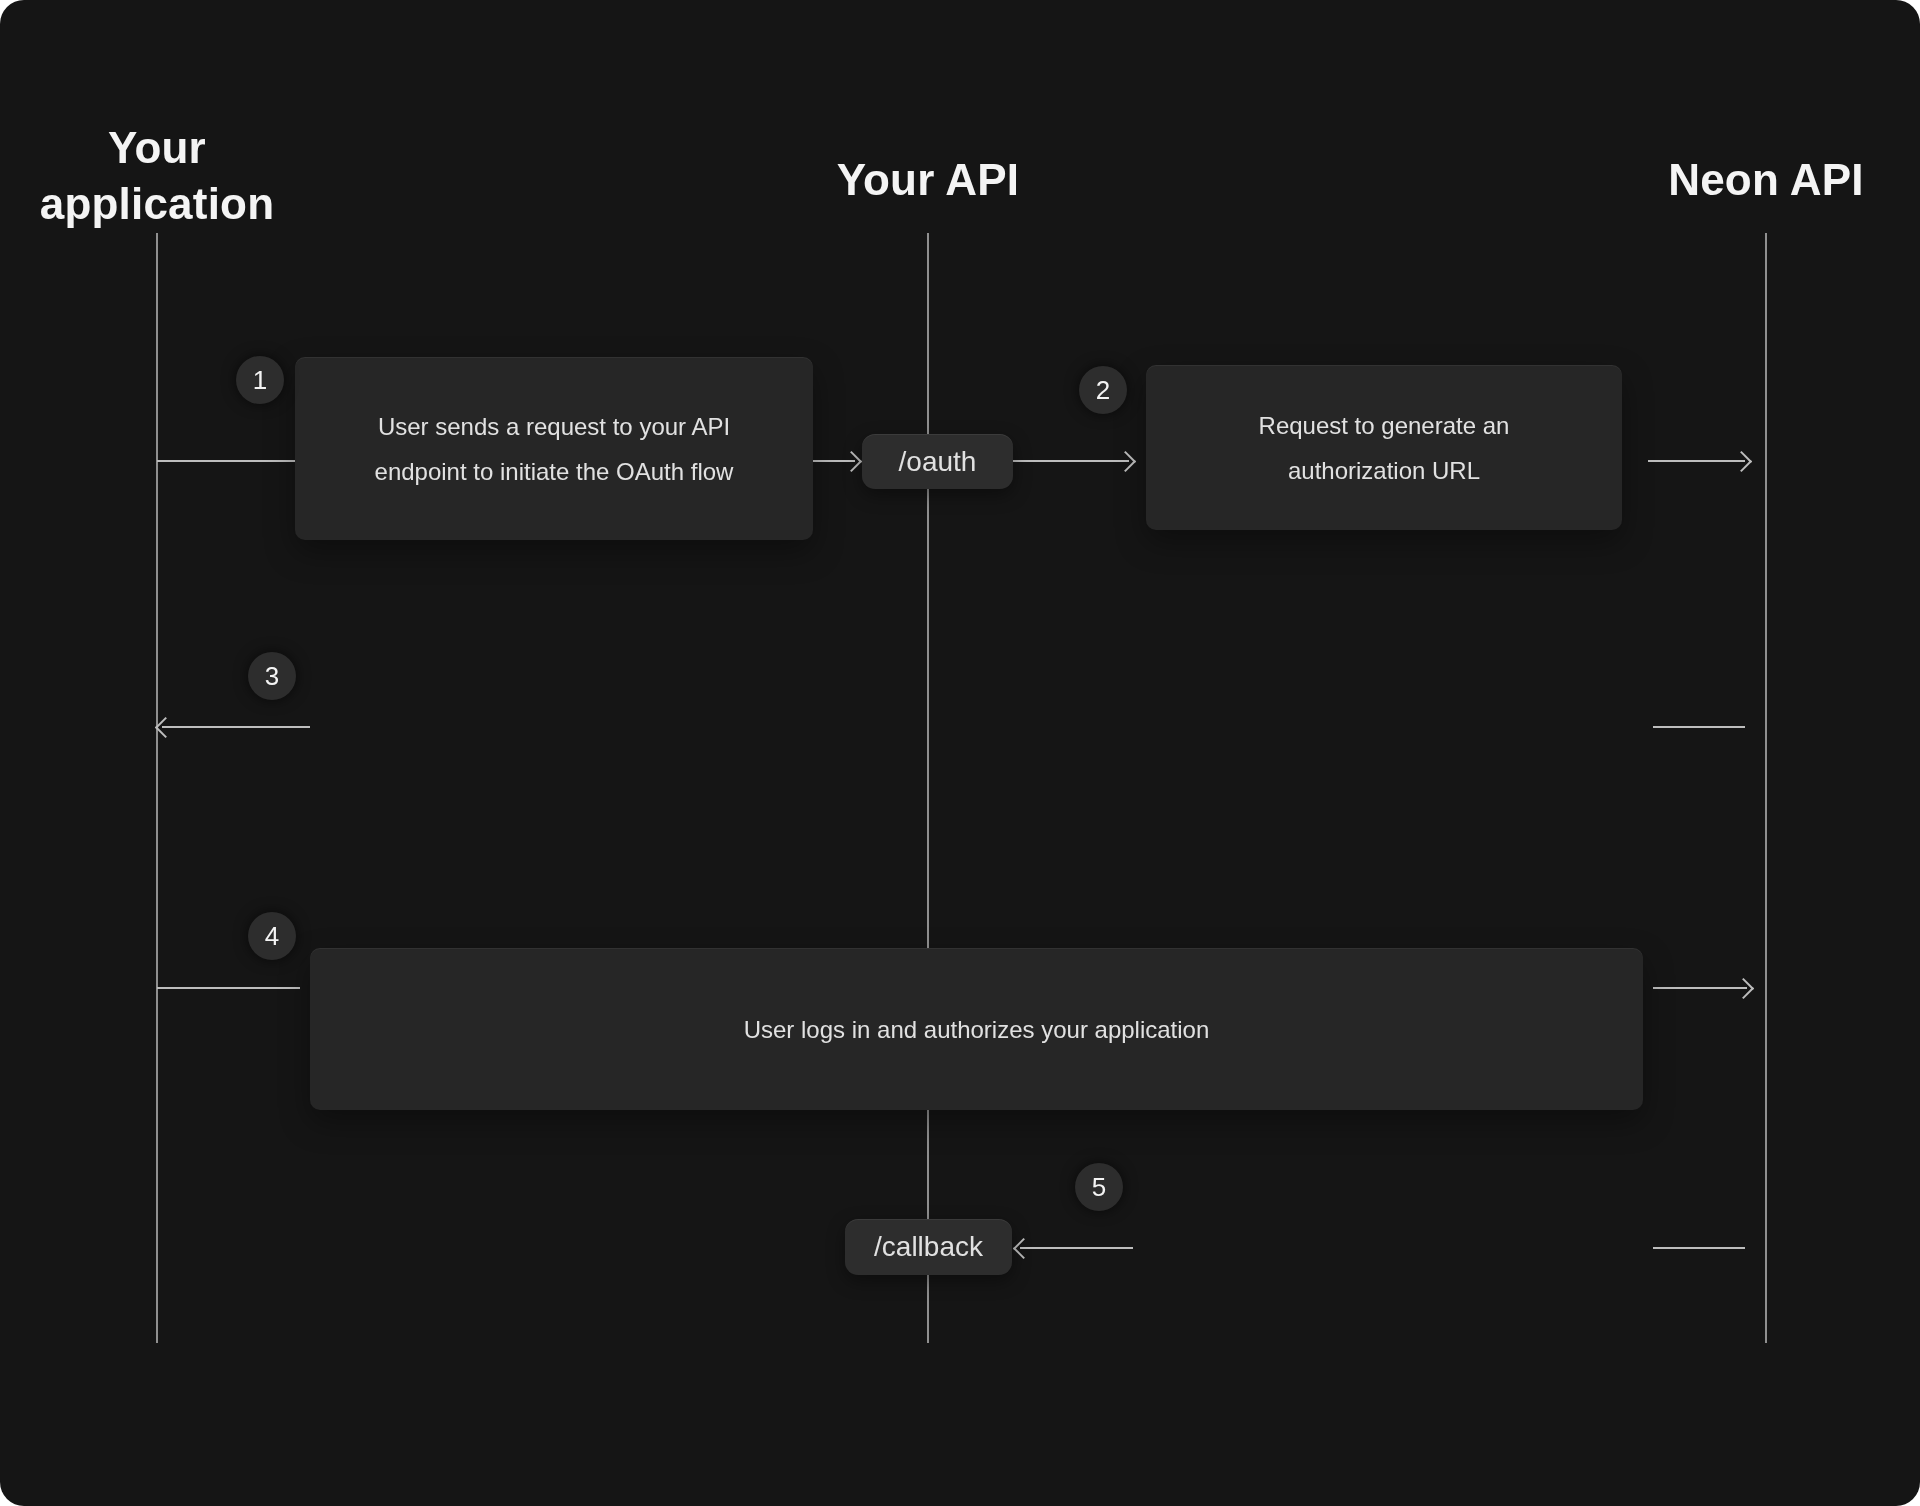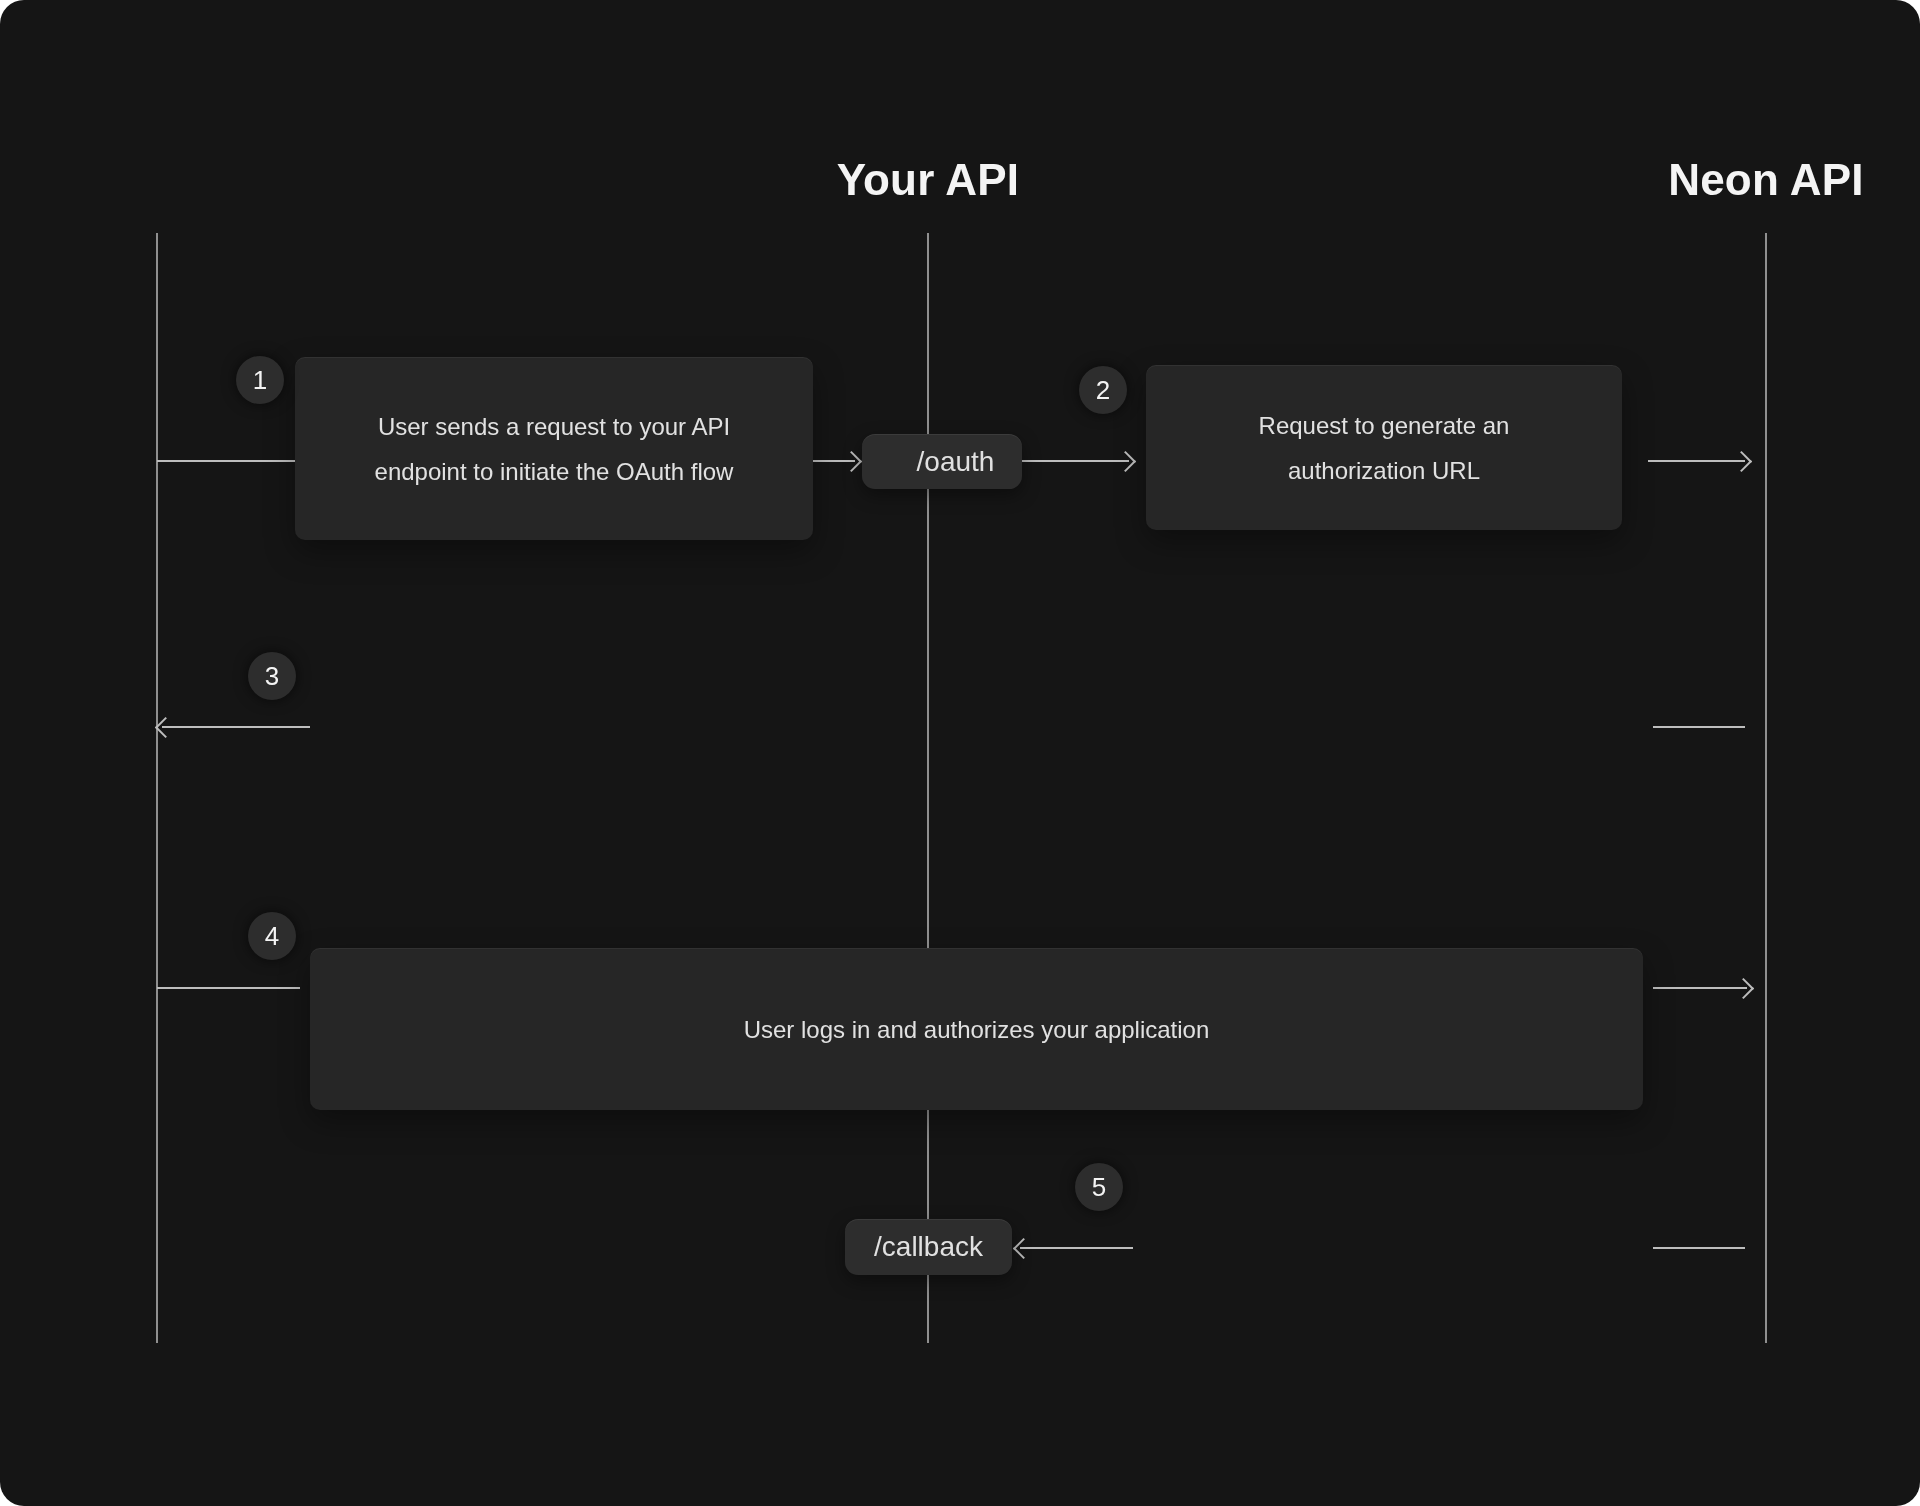--- a/index.html
+++ b/index.html
@@ -73,21 +73,21 @@
   
   .pill{
     position:absolute;z-index:4;
     background:var(--pill-fill,#2d2d2d);
     border-radius:13px;
     display:flex;align-items:center;justify-content:center;
     color:var(--body-text,#ececec);
     font-size:28px;font-weight:400;
     box-shadow:inset 0 1px 0 rgba(255,255,255,0.07), 0 6px 18px rgba(0,0,0,0.4);
   }
-  .p-oauth{left:862px;top:434px;width:133px;height:55px;padding-left:27px;}
+  .p-oauth{left:862px;top:434px;width:151px;height:55px;}
   .p-callback{left:845px;top:1219px;width:167px;height:56px;}
   
   .badge{
     position:absolute;z-index:4;
     width:48px;height:48px;border-radius:50%;
     background:var(--pill-fill,#2d2d2d);
     color:var(--heading-text,#f5f5f5);
     font-size:26px;font-weight:500;
     display:flex;align-items:center;justify-content:center;
     box-shadow:0 0 14px rgba(0,0,0,0.6);
@@ -96,20 +96,21 @@
   .g2{left:1079px;top:366px;}
   .g3{left:248px;top:652px;}
   .g4{left:248px;top:912px;}
   .g5{left:1075px;top:1163px;}
 </style>
 </head>
 <body>
 
 <div class="canvas">
 
+  <div class="lane-header lh-app">Your application</div>
   <div class="lane-header lh-api">Your API</div>
   <div class="lane-header lh-neon">Neon API</div>
 
   <div class="lifeline ll-app"></div>
   <div class="lifeline ll-api"></div>
   <div class="lifeline ll-neon"></div>
 
   <div class="msg-line" style="left:157px;top:460px;width:138px;"></div>
   <div class="msg-line" style="left:813px;top:460px;width:42px;"></div>
   <span class="chev chev-r" style="left:844px;top:454px;"></span>

